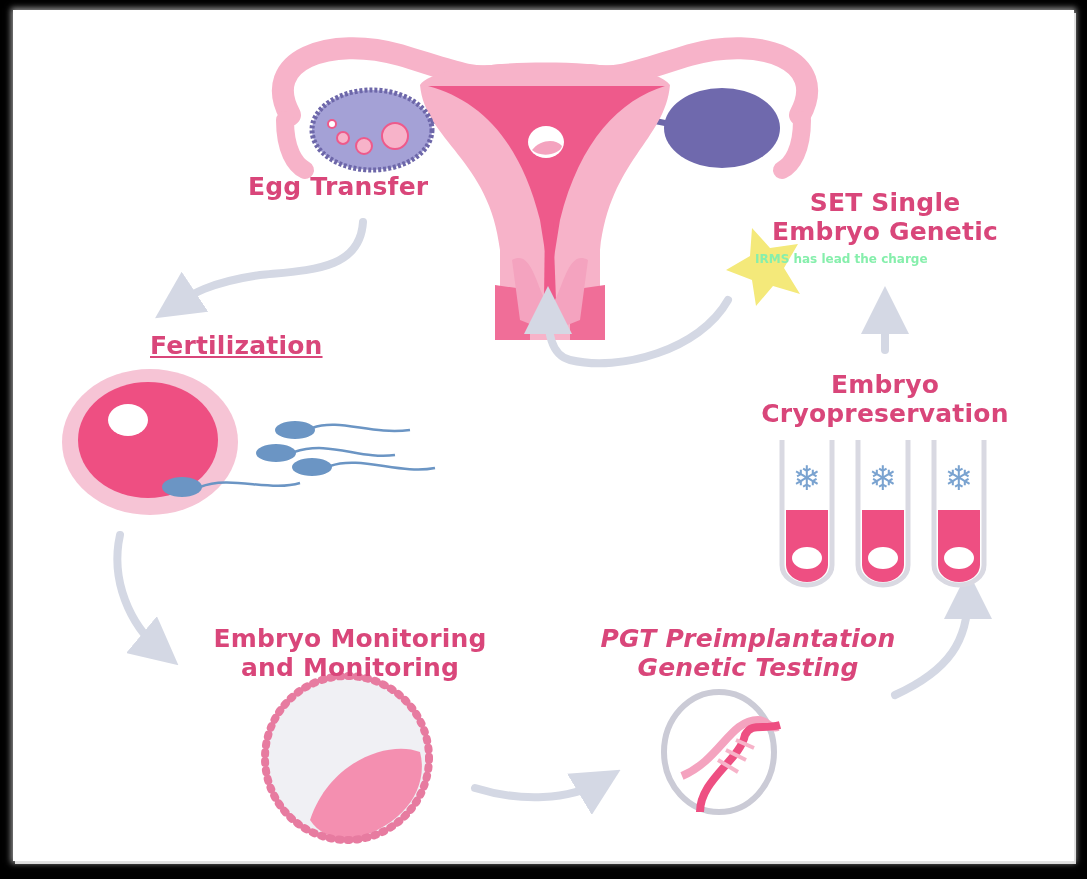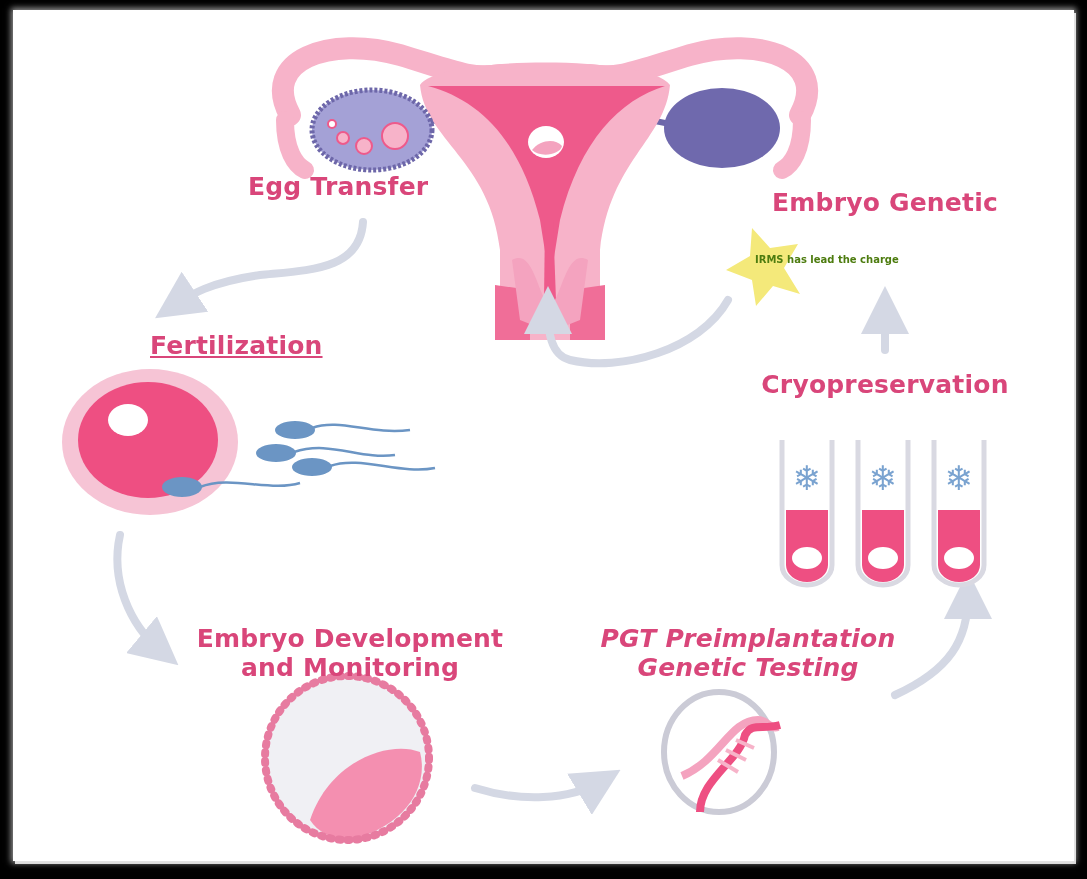--- a/index.html
+++ b/index.html
@@ -10,22 +10,22 @@
   .panel {
     position:absolute; left:13px; top:10px; width:1061px; height:851px;
     background:#fff; box-shadow: 0 0 6px 2px rgba(255,255,255,0.6), 2px 3px 0 #cfcfcf;
   }
   svg.art { position:absolute; left:0; top:0; }
   .label {
     position:absolute; color:#d9467a; font-weight:bold; text-align:center;
     font-size:25px; line-height:29px; letter-spacing:0.2px; white-space:nowrap;
   }
   .sub {
-    position:absolute; color:#4d7c0f; font-weight:bold; text-align:center;
-    font-size:10px; line-height:21px; white-space:nowrap;
+    position:absolute; color:#86efac; font-weight:bold; text-align:center;
+    font-size:12px; line-height:21px; white-space:nowrap;
   }
 </style>
 </head>
 <body>
 
 <div class="panel"></div>
 
 <svg class="art" width="1087" height="879" viewBox="0 0 1087 879">
   <defs>
     <marker id="ah" markerWidth="6" markerHeight="6" refX="3" refY="3" orient="auto" markerUnits="strokeWidth">
@@ -132,31 +132,33 @@
       <ellipse cx="959" cy="558" rx="15" ry="11" fill="#fff"></ellipse>
       <text x="959" y="490" text-anchor="middle" font-size="34" fill="#7aa3d0">❄</text>
     </g>
   </g>
 </svg>
 
 <div class="label" style="left:248px; top:172px;">Egg Transfer</div>
 <div class="label" style="left:150px; top:331px;text-decoration:underline;">Fertilization</div>
 
 <div class="label" style="left:180px; top:624px; width:340px;">
-  <div>Embryo Development</div>
+  <div>Embryo Monitoring</div>
   <div>and Monitoring</div>
 </div>
 
 <div class="label" style="left:583px; top:624px; width:330px;font-style:italic;">
   <div>PGT Preimplantation</div>
   <div>Genetic Testing</div>
 </div>
 
 <div class="label" style="left:750px; top:370px; width:270px;">
+  <div>Embryo</div>
   <div>Cryopreservation</div>
 </div>
 
 <div class="label" style="left:750px; top:188px; width:270px;">
+  <div>SET Single</div>
   <div>Embryo Genetic</div>
 </div>
 <div class="sub" style="left:755px; top:249px;">
   <div>IRMS has lead the charge</div>
 </div>
 
 </body></html>

